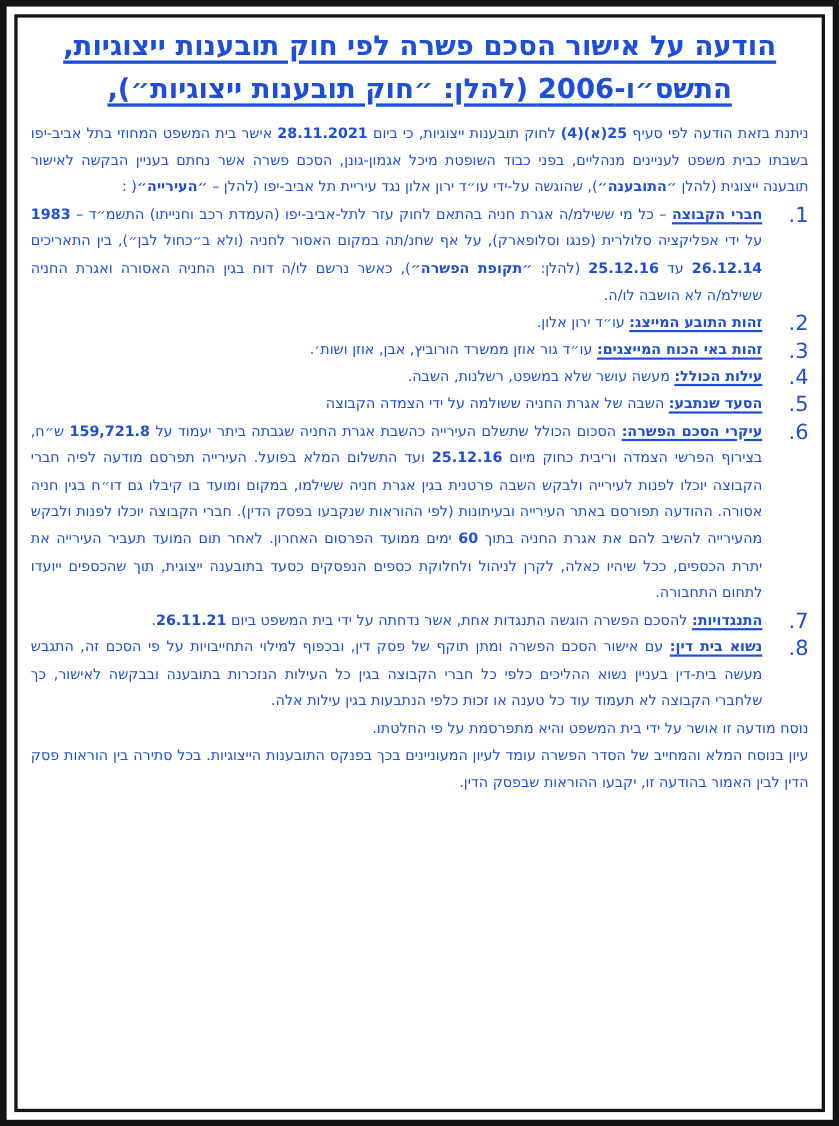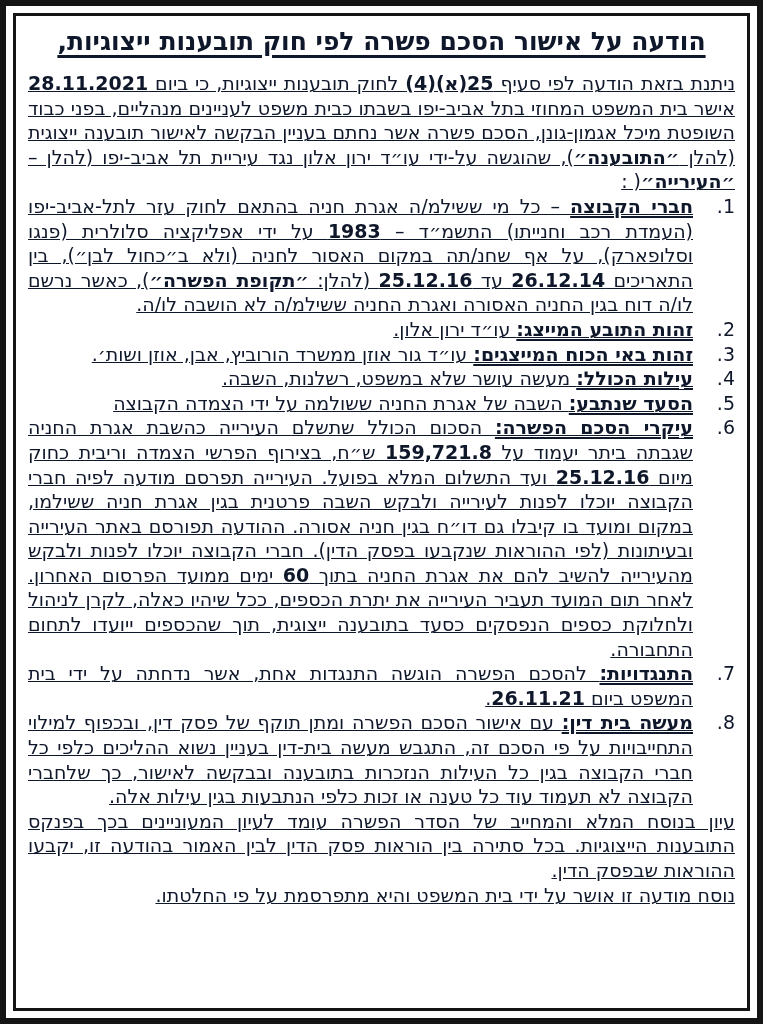--- a/index.html
+++ b/index.html
@@ -1,54 +1,55 @@
 <!DOCTYPE html>
 <html dir="rtl" lang="he"><head>
 <meta charset="utf-8">
 <style>
   html, body { margin: 0; padding: 0; background: #ffffff; }
   .page {
     width: 763px; height: 1024px; box-sizing: border-box;
     background: #ffffff; border: 6px solid #141414; padding: 7px;
-    font-family: "DejaVu Sans", sans-serif; color: #0f172a;
+    font-family: "DejaVu Sans", sans-serif; color: #1d4ed8;
     direction: rtl;
   }
   .frame {
     box-sizing: border-box; height: 100%;
     border: 3px solid #141414; padding: 6px 12px 6px 12px;
     overflow: hidden;
   }
   .title { margin: 2px 0 8px 0; text-align: center; }
   .title-row { display: block; line-height: 36px; }
   .title-line {
     font-size: 25px; font-weight: 700;
     text-decoration: underline; text-decoration-thickness: 2.5px;
     text-underline-offset: 5px;
   }
-  .body-text { font-size: 19px; line-height: 24.6px; text-align: justify; text-decoration: underline; }
+  .body-text { font-size: 13px; line-height: 24.6px; text-align: justify; }
   p.body-text { margin: 0; }
   .items { list-style: none; margin: 0; padding: 0; }
   .item { display: flex; align-items: flex-start; }
   .num {
     flex: 0 0 36px; text-align: right;
     font-size: 19px; line-height: 24.6px;
   }
   .txt { flex: 1 1 auto; display: block; padding-right: 6px; }
   .b { font-weight: 700; }
   .u { text-decoration: underline; text-decoration-thickness: 2px; text-underline-offset: 3px; }
   .closing { margin: 0; }
 </style>
 </head>
 <body>
 
 <div class="page">
   <div class="frame">
 
     <header class="title">
       <div class="title-row"><span class="title-line">הודעה על אישור הסכם פשרה לפי חוק  תובענות ייצוגיות,</span></div>
+      <div class="title-row"><span class="title-line">התשס״ו-2006 (להלן: ״חוק תובענות ייצוגיות״),</span></div>
     </header>
 
     <p class="body-text"><span>ניתנת בזאת הודעה לפי סעיף </span><span class="b">25(א)(4)</span><span> לחוק תובענות ייצוגיות, כי ביום </span><span class="b">28.11.2021</span><span> אישר בית המשפט המחוזי בתל אביב-יפו בשבתו כבית משפט לעניינים מנהליים, בפני כבוד השופטת מיכל אגמון-גונן, הסכם פשרה אשר נחתם בעניין הבקשה לאישור תובענה ייצוגית (להלן </span><span class="b">״התובענה״</span><span>), שהוגשה על-ידי עו״ד ירון אלון נגד עיריית תל אביב-יפו (להלן – </span><span class="b">״העירייה״</span><span>( :</span></p>
 
     <ol class="items">
       <li class="item">
         <span class="num">1.</span>
         <span class="txt body-text"><span class="b u">חברי הקבוצה</span><span> – כל מי ששילמ/ה אגרת חניה בהתאם לחוק עזר לתל-אביב-יפו (העמדת רכב וחנייתו) התשמ״ד – </span><span class="b">1983</span><span> על ידי אפליקציה סלולרית (פנגו וסלופארק), על אף שחנ/תה במקום האסור לחניה (ולא ב״כחול לבן״), בין התאריכים </span><span class="b">26.12.14</span><span> עד </span><span class="b">25.12.16</span><span> (להלן: </span><span class="b">״תקופת הפשרה״</span><span>), כאשר נרשם לו/ה דוח בגין החניה האסורה ואגרת החניה ששילמ/ה לא הושבה לו/ה.</span></span>
       </li>
       <li class="item">
@@ -70,21 +71,21 @@
       <li class="item">
         <span class="num">6.</span>
         <span class="txt body-text"><span class="b u">עיקרי הסכם הפשרה:</span><span> הסכום הכולל שתשלם העירייה כהשבת אגרת החניה שגבתה ביתר יעמוד על </span><span class="b">159,721.8</span><span> ש״ח, בצירוף הפרשי הצמדה וריבית כחוק מיום </span><span class="b">25.12.16</span><span> ועד התשלום המלא בפועל. העירייה תפרסם מודעה לפיה חברי הקבוצה יוכלו לפנות לעירייה ולבקש השבה פרטנית בגין אגרת חניה ששילמו, במקום ומועד בו קיבלו גם דו״ח בגין חניה אסורה. ההודעה תפורסם באתר העירייה ובעיתונות (לפי ההוראות שנקבעו בפסק הדין). חברי הקבוצה יוכלו לפנות ולבקש מהעירייה להשיב להם את אגרת החניה בתוך </span><span class="b">60</span><span> ימים ממועד הפרסום האחרון. לאחר תום המועד תעביר העירייה את יתרת הכספים, ככל שיהיו כאלה, לקרן לניהול ולחלוקת כספים הנפסקים כסעד בתובענה ייצוגית, תוך שהכספים ייועדו לתחום התחבורה.</span></span>
       </li>
       <li class="item">
         <span class="num">7.</span>
         <span class="txt body-text"><span class="b u">התנגדויות:</span><span> להסכם הפשרה הוגשה התנגדות אחת, אשר נדחתה על ידי בית המשפט ביום </span><span class="b">26.11.21</span><span>.</span></span>
       </li>
       <li class="item">
         <span class="num">8.</span>
-        <span class="txt body-text"><span class="b u">מעשה בית דין:</span><span> עם אישור הסכם הפשרה ומתן תוקף של פסק דין, ובכפוף למילוי התחייבויות על פי הסכם זה, התגבש מעשה בית-דין בעניין נשוא ההליכים כלפי כל חברי הקבוצה בגין כל העילות הנזכרות בתובענה ובבקשה לאישור, כך שלחברי הקבוצה לא תעמוד עוד כל טענה או זכות כלפי הנתבעות בגין עילות אלה.</span></span>
+        <span class="txt body-text"><span class="b u">נשוא בית דין:</span><span> עם אישור הסכם הפשרה ומתן תוקף של פסק דין, ובכפוף למילוי התחייבויות על פי הסכם זה, התגבש מעשה בית-דין בעניין נשוא ההליכים כלפי כל חברי הקבוצה בגין כל העילות הנזכרות בתובענה ובבקשה לאישור, כך שלחברי הקבוצה לא תעמוד עוד כל טענה או זכות כלפי הנתבעות בגין עילות אלה.</span></span>
       </li>
     </ol>
 
+    <p class="body-text closing"><span>נוסח מודעה זו אושר על ידי בית המשפט והיא מתפרסמת על פי החלטתו.</span></p>
     <p class="body-text closing"><span>עיון בנוסח המלא והמחייב של הסדר הפשרה עומד לעיון המעוניינים בכך בפנקס התובענות הייצוגיות. בכל סתירה בין הוראות פסק הדין לבין האמור בהודעה זו, יקבעו ההוראות שבפסק הדין.</span></p>
-    <p class="body-text closing"><span>נוסח מודעה זו אושר על ידי בית המשפט והיא מתפרסמת על פי החלטתו.</span></p>
 
   </div>
 </div>
 
 </body></html>

